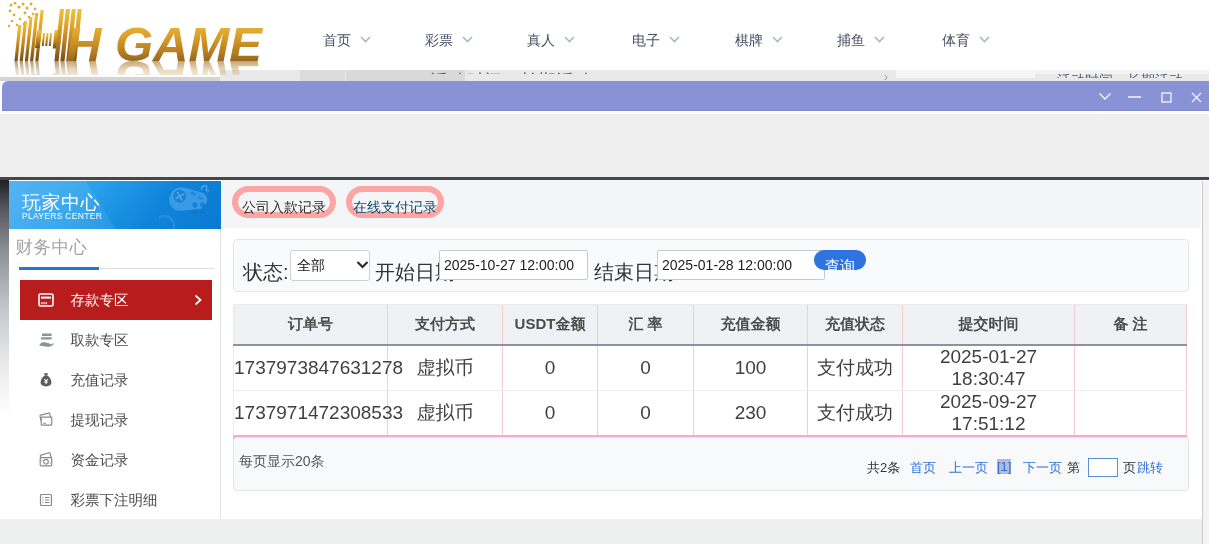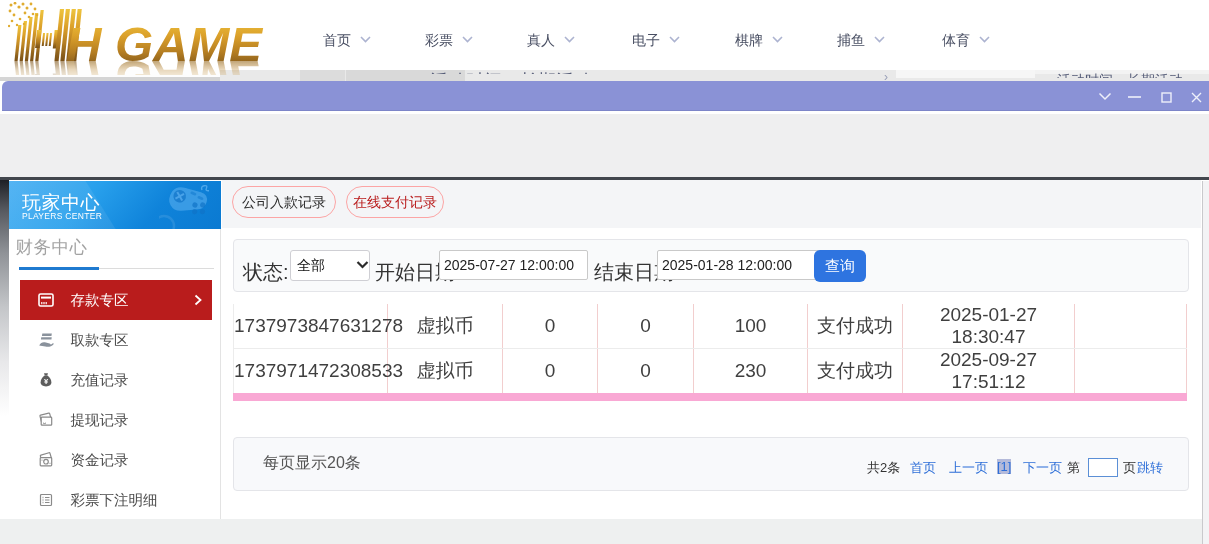--- a/index.html
+++ b/index.html
@@ -37,31 +37,31 @@
   
   #sidehead { left:9px; top:181px; width:212px; height:64px;
     background:linear-gradient(58deg, rgba(255,255,255,0.08) 46%, rgba(255,255,255,0) 46.5%), linear-gradient(130deg,#46aef2 0%,#28a0ec 35%,#0f83da 65%,#0a78d0 100%); overflow:hidden; }
   #sidebody { left:9px; top:229px; width:212px; height:290px; background:#fff; border-right:1px solid #e3e3e3; }
   .mitem { left:20px; width:192px; height:40px; color:#4a4a4a; font-size:14.5px; }
   .mico { position:absolute; left:18px; top:12px; width:16px; height:16px; }
   .mtxt { position:absolute; left:50.5px; top:12.5px; line-height:15px; }
   #active { left:20px; top:280px; width:192px; height:40px; background:#b91c1c; color:#fff; font-size:14.5px; }
 
   
-  .pill { top:186px; height:32px; border:1px solid #fca5a5; border-radius:16px; background:transparent;
+  .pill { top:186px; height:32px; border:6px solid #fca5a5; border-radius:16px; background:transparent;
     font-size:14px; line-height:30px; text-align:center; }
 
   
   #fbox { left:233px; top:239px; width:956px; height:53px; background:#f9fafb; border:1px solid #e4e5e9; border-radius:4px; }
   .flabel { top:259px; font-size:20px; color:#333; }
   .finput { top:250px; height:30px; background:#fff; border:1px solid #c9c9c9; border-radius:2px;
     font-size:14px; color:#222; line-height:29px; padding-left:4px; white-space:nowrap; }
   #fsel { left:290px; top:250px; width:80px; height:31px; background:#fff; border:1px solid #cfcfd4; border-radius:3px;
     font-size:14px; color:#111; line-height:29px; padding-left:6px; }
-  #fbtn { left:814px; top:250px; width:52px; height:32px; background:#2e74e0; border-radius:6px;
+  #fbtn { left:814px; top:250px; width:52px; height:20px; background:#2e74e0; border-radius:14px;
     color:#fff; font-size:15px; line-height:32px; text-align:center; }
 
   
   table { position:absolute; left:233px; top:304px; width:953px; border-collapse:collapse; table-layout:fixed; }
   th { background:#f0f1f4; font-size:15px; font-weight:bold; color:#4c4c4c; height:40px;
        border-left:1px solid #f2cece; border-top:1px solid #eaeaea; }
   th:first-child { border-left:1px solid #eaeaea; }
   th { border-bottom:2px solid #8d929b; }
   td { font-size:19px; color:#3f3f3f; height:40px; text-align:center; background:#fff;
        border-left:1px solid #f2cece; border-bottom:1px solid #ececec; }
@@ -273,47 +273,57 @@
     <g fill="none" stroke="#8a8a8a" stroke-width="1.2">
       <rect x="2.5" y="2.5" width="11" height="11" rx="1"></rect>
       <path d="M7 5.5 L11.5 5.5 M7 8 L11.5 8 M7 10.5 L11.5 10.5" stroke-width="1.1"></path>
       <path d="M4.6 5.5 L5.4 5.5 M4.6 8 L5.4 8 M4.6 10.5 L5.4 10.5" stroke-width="1.4"></path>
     </g>
   </svg>
   <div class="mtxt">彩票下注明细</div>
 </div>
 
 <div class="abs pill" style="left:232px;width:104px;color:#2b2b2b;">公司入款记录</div>
-<div class="abs pill" style="left:346px;width:98px;color:#b91c1c;">在线支付记录</div>
+<div class="abs pill" style="left:346px;width:98px;color:#0c4a6e;">在线支付记录</div>
 
 <div class="abs" id="fbox"></div>
 <div class="abs flabel" style="left:243px;">状态:</div>
 <div class="abs" id="fsel">全部
   <svg class="abs" style="left:65px;top:10px;" width="13" height="8" viewBox="0 0 13 8">
       <path d="M1.5 1 L6.5 6 L11.5 1" fill="none" stroke="#2b2b2b" stroke-width="2.2"></path>
     </svg>
 </div>
 <div class="abs flabel" style="left:375px;">开始日期:</div>
-<div class="abs finput" style="left:439px;width:149px;">2025-07-27 12:00:00</div>
+<div class="abs finput" style="left:439px;width:149px;">2025-10-27 12:00:00</div>
 <div class="abs flabel" style="left:594px;">结束日期:</div>
 <div class="abs finput" style="left:657px;width:168px;">2025-01-28 12:00:00</div>
 <div class="abs" id="fbtn">查询</div>
 
 <table>
   <colgroup>
     <col style="width:154px">
       <col style="width:115px">
       <col style="width:95px">
       <col style="width:96px">
     <col style="width:114px">
       <col style="width:95px">
       <col style="width:172px">
       <col style="width:112px">
   </colgroup>
   <tbody>
+      <tr>
+    <th>订单号</th>
+        <th>支付方式</th>
+        <th>USDT金额</th>
+        <th>汇 率</th>
+        <th>充值金额</th>
+        <th>充值状态</th>
+        <th>提交时间</th>
+        <th>备 注</th>
+  </tr>
   <tr>
     <td>1737973847631278</td>
         <td>虚拟币</td>
         <td>0</td>
         <td>0</td>
         <td>100</td>
         <td>支付成功</td>
         <td>2025-01-27 18:30:47</td>
         <td></td>
   </tr>
@@ -324,21 +334,21 @@
         <td>0</td>
         <td>230</td>
         <td>支付成功</td>
         <td>2025-09-27 17:51:12</td>
         <td></td>
   </tr>
 </tbody>
   </table>
 
 <div class="abs" id="pbox">
-  <div class="abs" style="left:5px;top:14.5px;color:#555;font-size:16px;margin-left:24px;">每页显示20条</div>
+  <div class="abs" style="left:5px;top:14.5px;color:#555;font-size:14px;">每页显示20条</div>
   <div class="abs" style="left:633px;top:21px;">共2条</div>
   <div class="abs blue" style="left:676px;top:21px;">首页</div>
   <div class="abs blue" style="left:715px;top:21px;">上一页</div>
   <div class="abs blue" style="left:763px;top:21px;background:#b4bada;">[1]</div>
   <div class="abs blue" style="left:789px;top:21px;">下一页</div>
   <div class="abs" style="left:833px;top:21px;">第</div>
   <div class="abs" style="left:854px;top:20px;width:30px;height:19px;background:#fff;border:1px solid #5b8fd6;"></div>
   <div class="abs" style="left:889px;top:21px;">页</div>
   <div class="abs blue" style="left:903px;top:21px;">跳转</div>
 </div>

